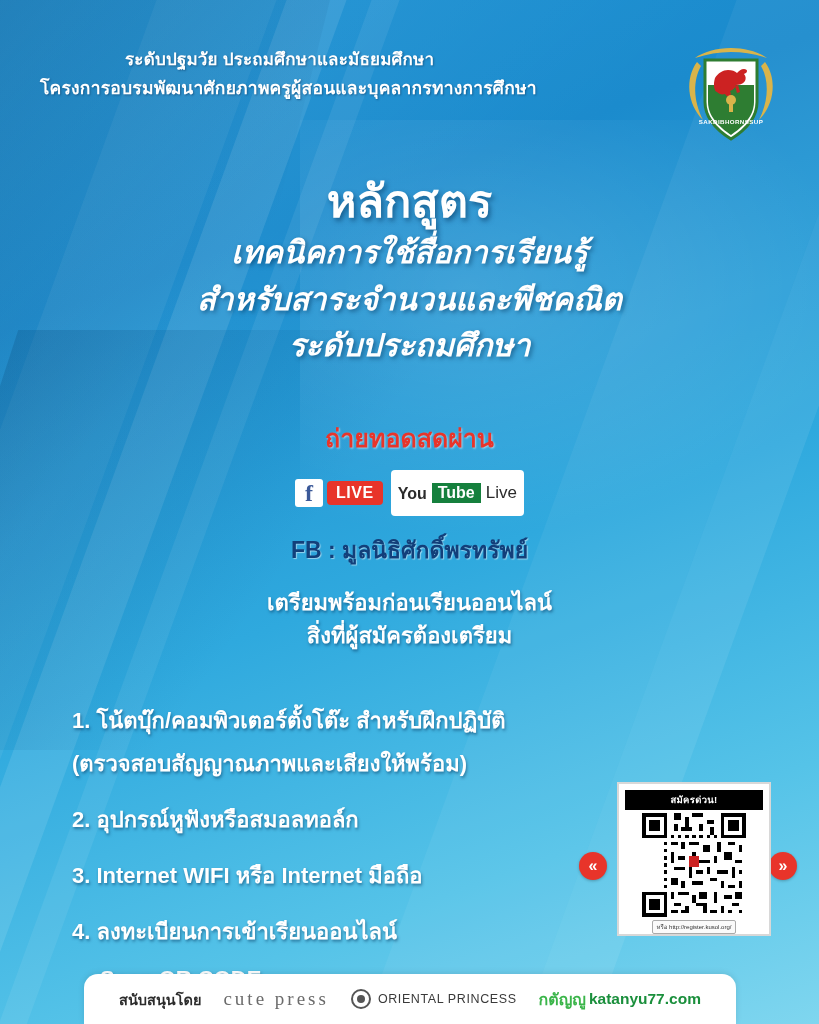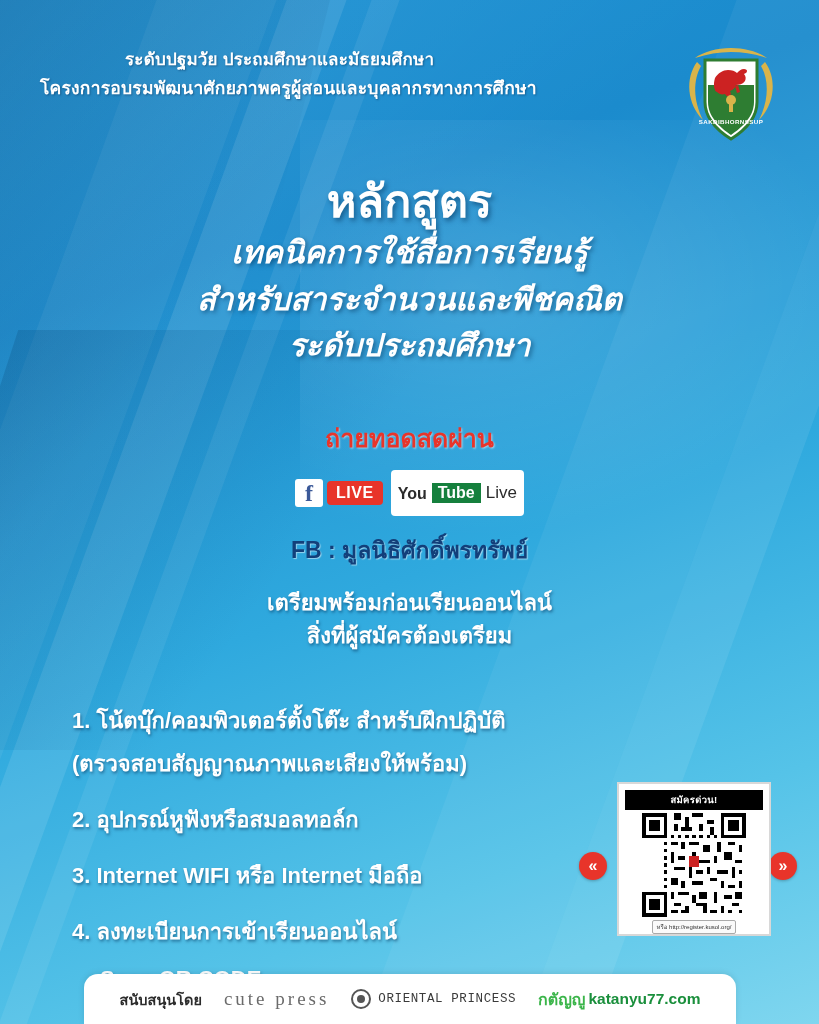--- a/index.html
+++ b/index.html
@@ -180,21 +180,21 @@
     border-radius: 14px 14px 0 0;
     display: flex; align-items: center; justify-content: center; gap: 22px;
     padding: 0 22px;
     box-shadow: 0 -1px 6px rgba(0,0,0,0.10);
   }
   .f-support { font-size: 14.5px; color: #2b2b2b; font-weight: bold; }
   .f-cute {
     font-size: 19px; color: #6b6b6b; letter-spacing: 3px;
     font-family: "Liberation Serif", serif;
   }
-  .f-op { display: flex; align-items: center; gap: 7px; font-family: Liberation Mono, monospace; }
+  .f-op { display: flex; align-items: center; gap: 7px; }
   .f-op-mark {
     width: 20px; height: 20px; border-radius: 50%;
     border: 2px solid #555; position: relative;
   }
   .f-op-mark:after {
     content: ""; position: absolute; left: 4px; top: 4px;
     width: 8px; height: 8px; border-radius: 50%; background: #555;
   }
   .f-op-label { font-size: 12.5px; color: #3a3a3a; letter-spacing: .6px; }
   .f-kat { display: flex; align-items: center; gap: 3px; }

